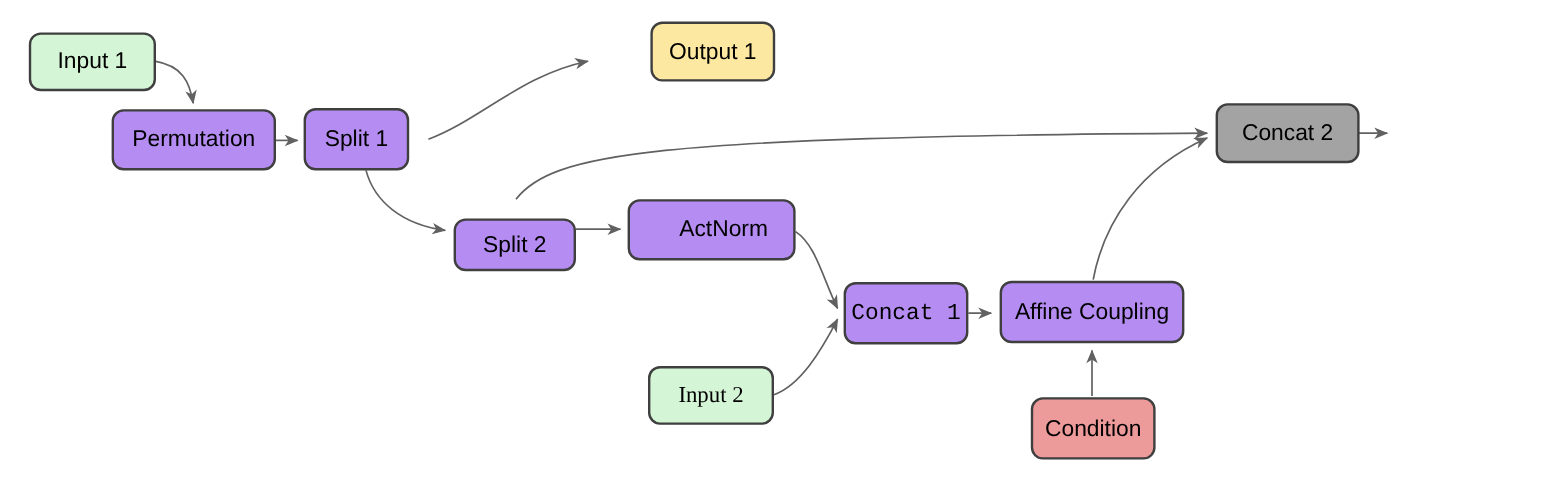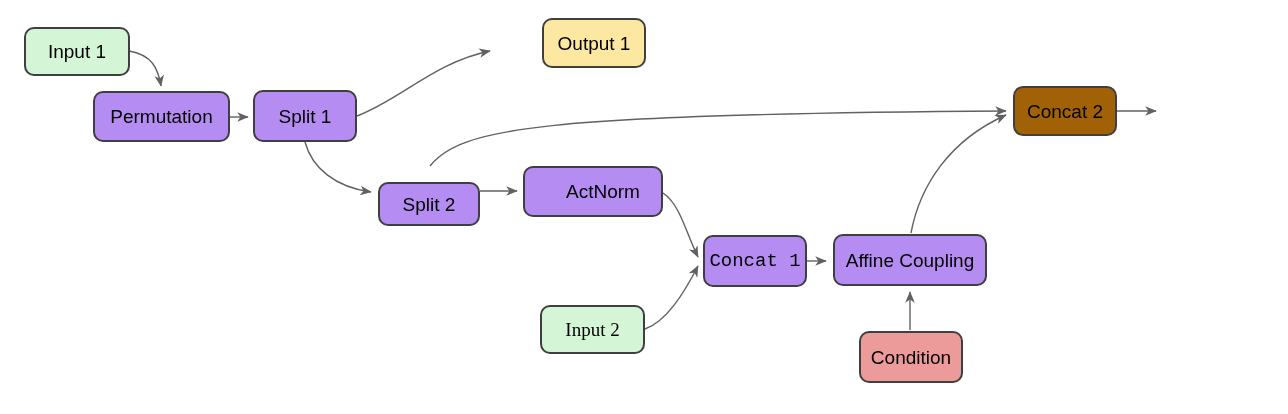--- a/index.html
+++ b/index.html
@@ -62,21 +62,21 @@
       <path d="M 911 233 C 920 185, 950 140, 1006 115" class="edge" stroke="#616161" marker-end="url(#arrowhead)"></path>
       <path d="M 910 330 L 910 292" class="edge" stroke="#616161" marker-end="url(#arrowhead)"></path>
       <path d="M 1117 111 L 1156 111" class="edge" stroke="#616161" marker-end="url(#arrowhead)"></path>
     </svg>
 <div class="node" style="left: 24px; top: 27px; width: 106px; height: 49px; background: rgb(212, 245, 214); border-color: rgb(63, 63, 63); color: rgb(0, 0, 0);">
       <span>Input 1</span>
     </div>
     <div class="node" style="left: 93px; top: 91px; width: 137px; height: 51px; background: rgb(181, 141, 242); border-color: rgb(63, 63, 63); color: rgb(0, 0, 0);">
       <span>Permutation</span>
     </div>
-    <div class="node" style="left: 253px; top: 90px; width: 104px; height: 52px; background: rgb(181, 141, 242); border-color: rgb(63, 63, 63); color: rgb(0, 0, 0);">
+    <div class="node" style="left: 253px; top: 90px; width: 88px; height: 52px; background: rgb(181, 141, 242); border-color: rgb(63, 63, 63); color: rgb(0, 0, 0);">
       <span>Split 1</span>
     </div>
     <div class="node" style="left: 496px; top: 18px; width: 104px; height: 50px; background: rgb(252, 232, 160); border-color: rgb(63, 63, 63); color: rgb(0, 0, 0); margin-left: 46px;">
       <span>Output 1</span>
     </div>
     <div class="node" style="left: 378px; top: 166px; width: 102px; height: 44px; background: rgb(181, 141, 242); border-color: rgb(63, 63, 63); color: rgb(0, 0, 0); margin-top: 16px;">
       <span>Split 2</span>
     </div>
     <div class="node" style="left: 523px; top: 166px; width: 140px; height: 51px; background: rgb(181, 141, 242); border-color: rgb(63, 63, 63); color: rgb(0, 0, 0); padding-left: 20px;">
       <span>ActNorm</span>
@@ -86,16 +86,16 @@
     </div>
     <div class="node" style="left: 540px; top: 305px; width: 105px; height: 49px; background: rgb(212, 245, 214); border-color: rgb(63, 63, 63); color: rgb(0, 0, 0); font-family: Liberation Serif, serif;">
       <span>Input 2</span>
     </div>
     <div class="node" style="left: 833px; top: 234px; width: 154px; height: 52px; background: rgb(181, 141, 242); border-color: rgb(63, 63, 63); color: rgb(0, 0, 0);">
       <span>Affine Coupling</span>
     </div>
     <div class="node" style="left: 859px; top: 331px; width: 104px; height: 52px; background: rgb(236, 154, 154); border-color: rgb(63, 63, 63); color: rgb(0, 0, 0);">
       <span>Condition</span>
     </div>
-    <div class="node" style="left: 1013px; top: 86px; width: 104px; height: 50px; background: #a16207; border-color: rgb(63, 63, 63); color: rgb(0, 0, 0);">
+    <div class="node" style="left: 1013px; top: 86px; width: 120px; height: 50px; background: #a3a3a3; border-color: rgb(63, 63, 63); color: rgb(0, 0, 0);">
       <span>Concat 2</span>
     </div>
   </div>
 
 </body></html>

